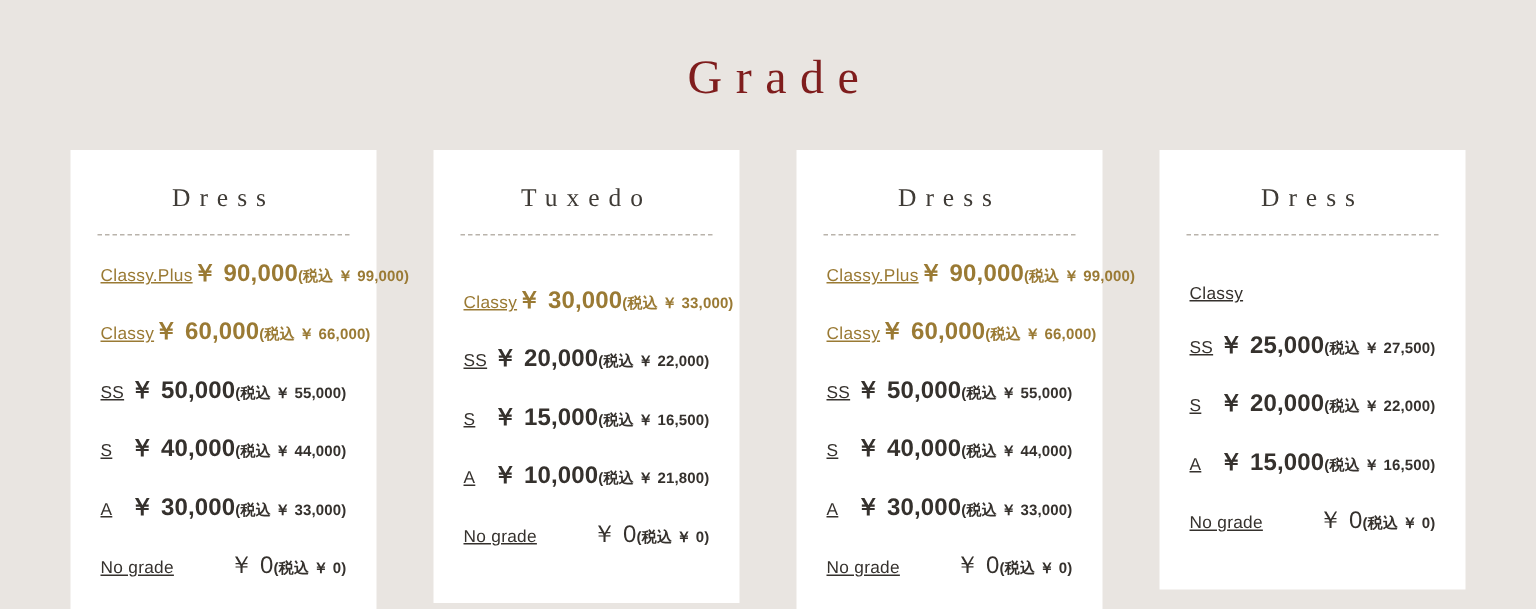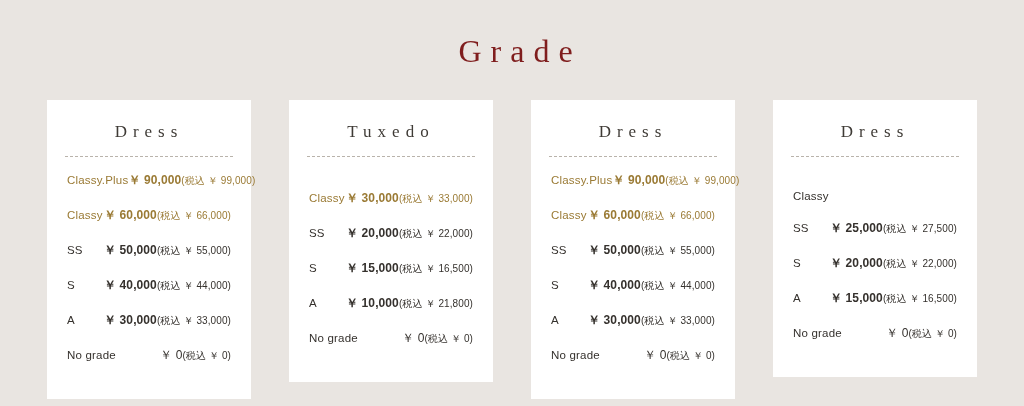--- a/index.html
+++ b/index.html
@@ -65,36 +65,38 @@
     justify-content: space-between;
     align-items: baseline;
     padding: 9px 4px 9px 4px;
     font-size: 11.5px;
     color: #35312d;
     white-space: nowrap;
   }
   .row .grade {
     font-size: 11.5px;
     letter-spacing: 0.2px;
+    text-decoration: underline;
   }
   .row .price {
     font-size: 11.5px;
     text-align: right;
     letter-spacing: 0.1px;
   }
   .row.gold .grade,
   .row.gold .price {
     color: #9a7a34;
   }
   .row .price .main {
     font-weight: bold;
-    font-size: 12px;
+    font-size: 16px;
   }
   .row .price .tax {
     font-size: 10px;
+    font-weight: bold;
   }
   .row.plain .price .main {
     font-weight: normal;
   }
   .row.spacer {
     visibility: hidden;
   }
 </style>
 </head>
 <body>

